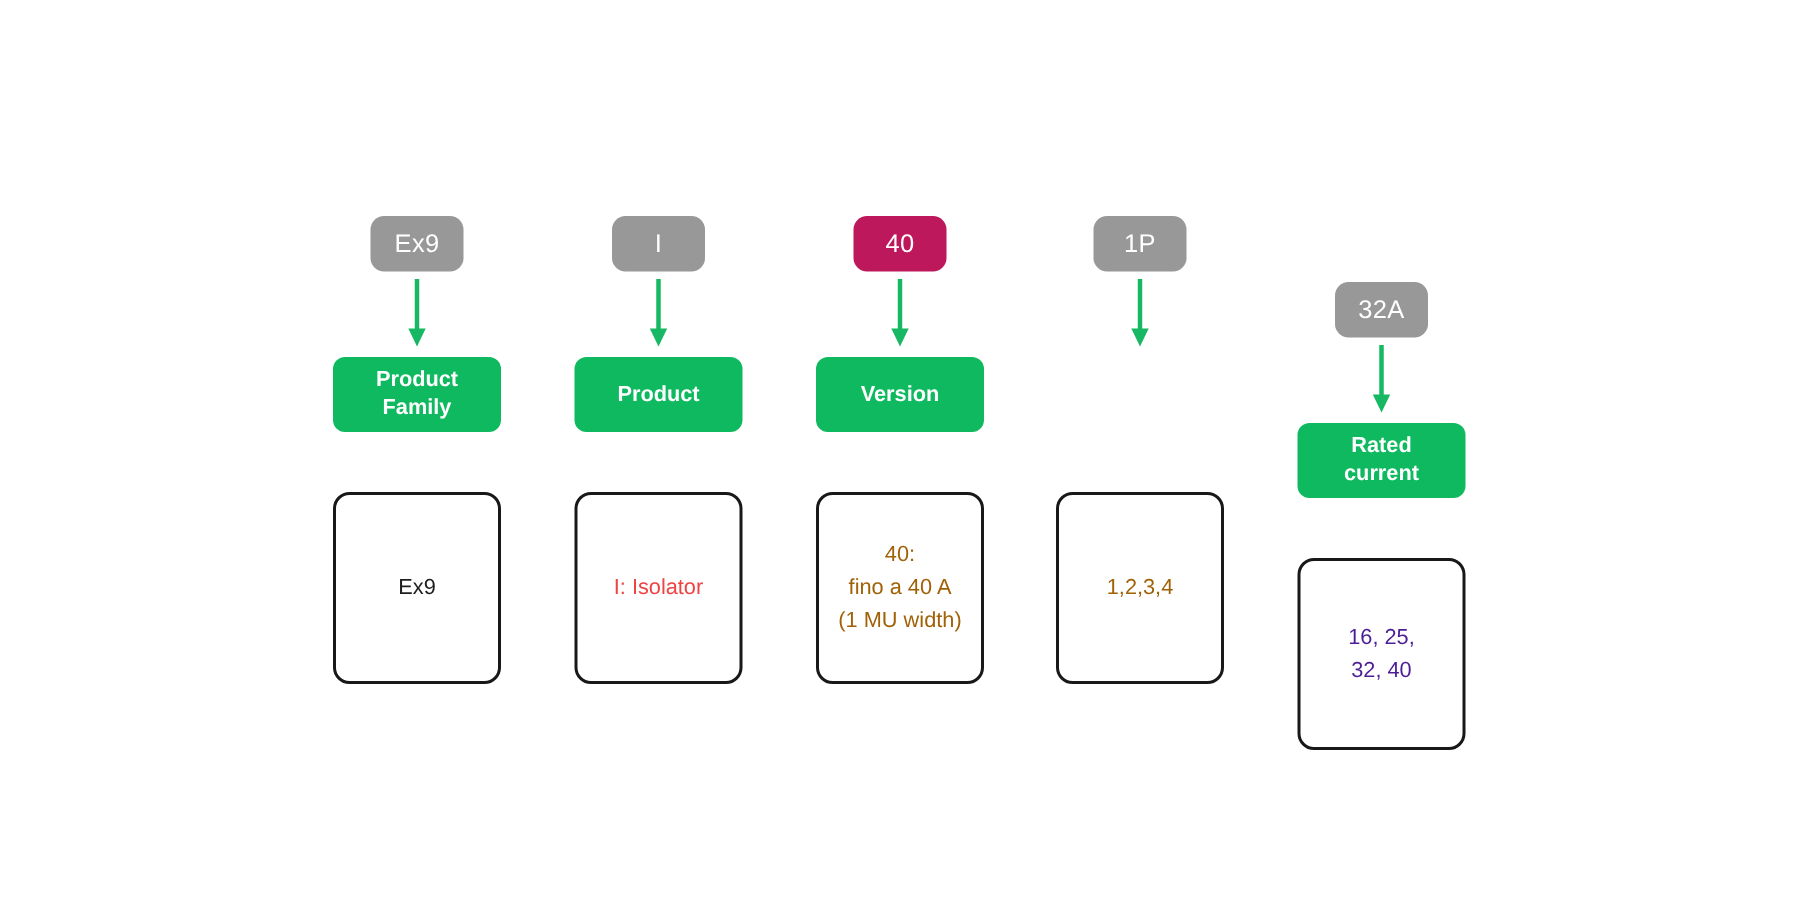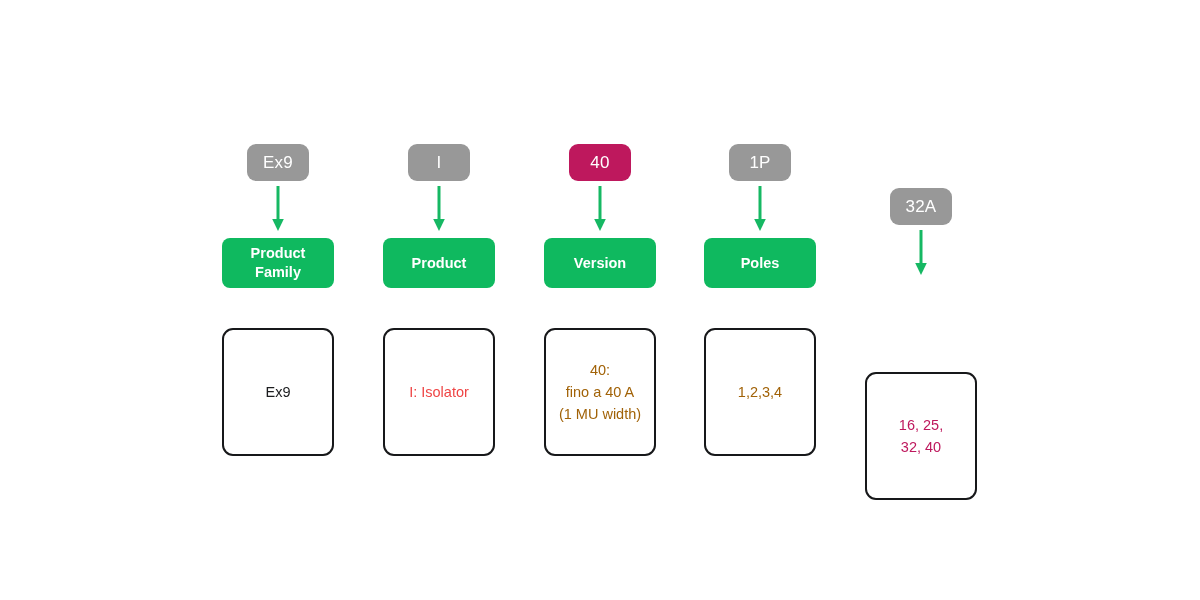--- a/index.html
+++ b/index.html
@@ -175,39 +175,40 @@
       </div>
     </div>
     <div class="column" style="left: 680px;">
       <div class="code-pill" style="background: rgb(152, 152, 152);">1P</div>
       <div class="arrow">
         <svg viewBox="0 0 16 46" xmlns="http://www.w3.org/2000/svg">
           <line x1="8" y1="0" x2="8" y2="36" stroke="#16b863" stroke-width="3"></line>
           <polygon points="8,45 2.2,33 13.8,33" fill="#16b863"></polygon>
         </svg>
       </div>
-      <div class="label-box" style="background: rgb(15, 185, 95);">
-        <div>
-          <span class="line">Poles</span>
-        </div>
-      </div>
       <div class="value-box" style="border-color: rgb(23, 24, 26); color: #a16207;">
         <div class="inner">
           <span class="line">1,2,3,4</span>
         </div>
       </div>
     </div>
     <div class="column" style="left: 841px; margin-top: 44px;">
       <div class="code-pill" style="background: rgb(152, 152, 152);">32A</div>
       <div class="arrow">
         <svg viewBox="0 0 16 46" xmlns="http://www.w3.org/2000/svg">
           <line x1="8" y1="0" x2="8" y2="36" stroke="#16b863" stroke-width="3"></line>
           <polygon points="8,45 2.2,33 13.8,33" fill="#16b863"></polygon>
         </svg>
       </div>
-      <div class="value-box" style="border-color: rgb(23, 24, 26); color: #be185d;">
+      <div class="label-box" style="background: rgb(15, 185, 95);">
+        <div>
+          <span class="line">Rated</span>
+          <span class="line">current</span>
+        </div>
+      </div>
+      <div class="value-box" style="border-color: rgb(23, 24, 26); color: #4c1d95;">
         <div class="inner">
           <span class="line">16, 25,</span>
           <span class="line">32, 40</span>
         </div>
       </div>
     </div>
   </div>
 
 </body></html>

